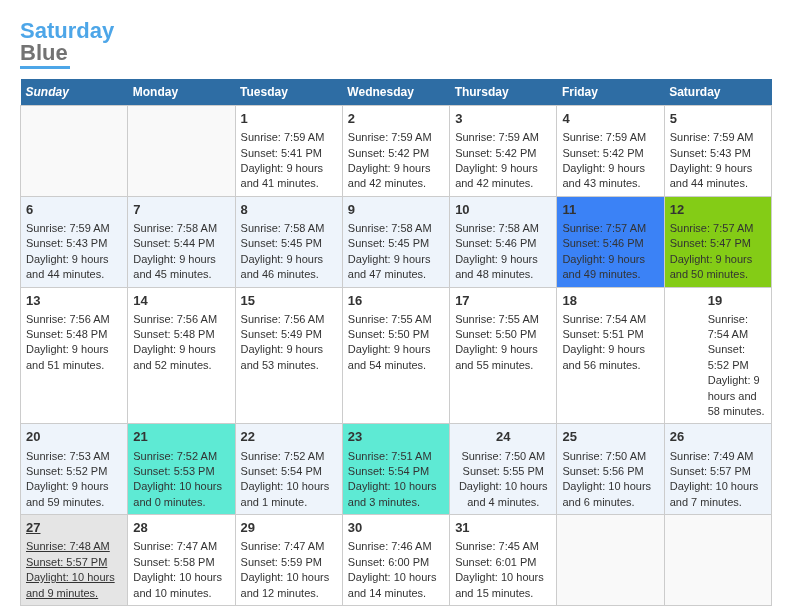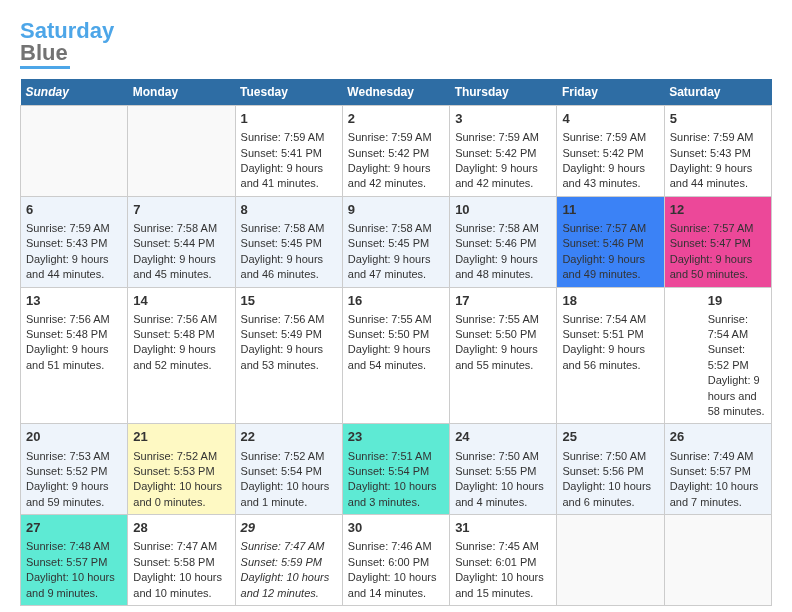--- a/index.html
+++ b/index.html
@@ -177,21 +177,21 @@
           <div>Sunrise: 7:58 AM</div>
           <div>Sunset: 5:46 PM</div>
           <div>Daylight: 9 hours and 48 minutes.</div>
         </td>
         <td style="background: #3b82f6;">
           <span class="day-num">11</span>
           <div>Sunrise: 7:57 AM</div>
           <div>Sunset: 5:46 PM</div>
           <div>Daylight: 9 hours and 49 minutes.</div>
         </td>
-        <td style="background: #ec4899; margin-top: 12px;">
+        <td style="background: #84cc16; margin-top: 12px;">
           <span class="day-num">12</span>
           <div>Sunrise: 7:57 AM</div>
           <div>Sunset: 5:47 PM</div>
           <div>Daylight: 9 hours and 50 minutes.</div>
         </td>
       </tr>
       <tr>
         <td style="background: rgb(255, 255, 255);">
           <span class="day-num">13</span>
           <div>Sunrise: 7:56 AM</div>
@@ -235,71 +235,71 @@
           <div>Daylight: 9 hours and 58 minutes.</div>
         </td>
       </tr>
       <tr>
         <td style="background: rgb(238, 244, 251);">
           <span class="day-num">20</span>
           <div>Sunrise: 7:53 AM</div>
           <div>Sunset: 5:52 PM</div>
           <div>Daylight: 9 hours and 59 minutes.</div>
         </td>
-        <td style="background: #fef9c3;">
+        <td style="background: #5eead4;">
           <span class="day-num">21</span>
           <div>Sunrise: 7:52 AM</div>
           <div>Sunset: 5:53 PM</div>
           <div>Daylight: 10 hours and 0 minutes.</div>
         </td>
         <td style="background: rgb(238, 244, 251);">
           <span class="day-num">22</span>
           <div>Sunrise: 7:52 AM</div>
           <div>Sunset: 5:54 PM</div>
           <div>Daylight: 10 hours and 1 minute.</div>
         </td>
         <td style="background: #5eead4;">
           <span class="day-num">23</span>
           <div>Sunrise: 7:51 AM</div>
           <div>Sunset: 5:54 PM</div>
           <div>Daylight: 10 hours and 3 minutes.</div>
         </td>
-        <td style="background: rgb(238, 244, 251);">
+        <td style="background: rgb(238, 244, 251); text-align: center;">
           <span class="day-num">24</span>
           <div>Sunrise: 7:50 AM</div>
           <div>Sunset: 5:55 PM</div>
           <div>Daylight: 10 hours and 4 minutes.</div>
         </td>
         <td style="background: rgb(238, 244, 251);">
           <span class="day-num">25</span>
           <div>Sunrise: 7:50 AM</div>
           <div>Sunset: 5:56 PM</div>
           <div>Daylight: 10 hours and 6 minutes.</div>
         </td>
         <td style="background: rgb(238, 244, 251);">
           <span class="day-num">26</span>
           <div>Sunrise: 7:49 AM</div>
           <div>Sunset: 5:57 PM</div>
           <div>Daylight: 10 hours and 7 minutes.</div>
         </td>
       </tr>
       <tr>
-        <td style="background: #5eead4;">
+        <td style="background: #e5e5e5; text-decoration: underline;">
           <span class="day-num">27</span>
           <div>Sunrise: 7:48 AM</div>
           <div>Sunset: 5:57 PM</div>
           <div>Daylight: 10 hours and 9 minutes.</div>
         </td>
         <td style="background: rgb(255, 255, 255);">
           <span class="day-num">28</span>
           <div>Sunrise: 7:47 AM</div>
           <div>Sunset: 5:58 PM</div>
           <div>Daylight: 10 hours and 10 minutes.</div>
         </td>
-        <td style="background: rgb(255, 255, 255); font-style: italic;">
+        <td style="background: rgb(255, 255, 255);">
           <span class="day-num">29</span>
           <div>Sunrise: 7:47 AM</div>
           <div>Sunset: 5:59 PM</div>
           <div>Daylight: 10 hours and 12 minutes.</div>
         </td>
         <td style="background: rgb(255, 255, 255);">
           <span class="day-num">30</span>
           <div>Sunrise: 7:46 AM</div>
           <div>Sunset: 6:00 PM</div>
           <div>Daylight: 10 hours and 14 minutes.</div>

